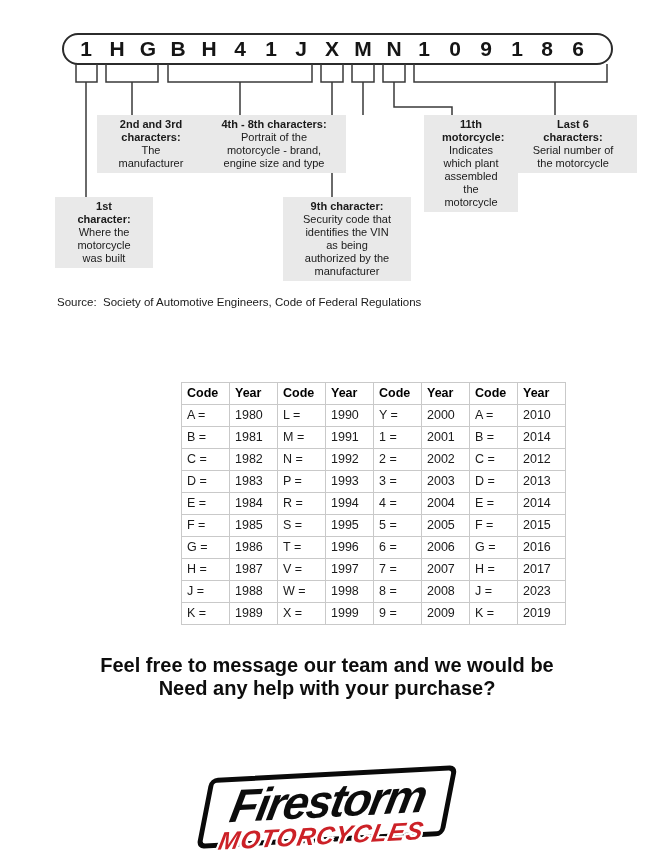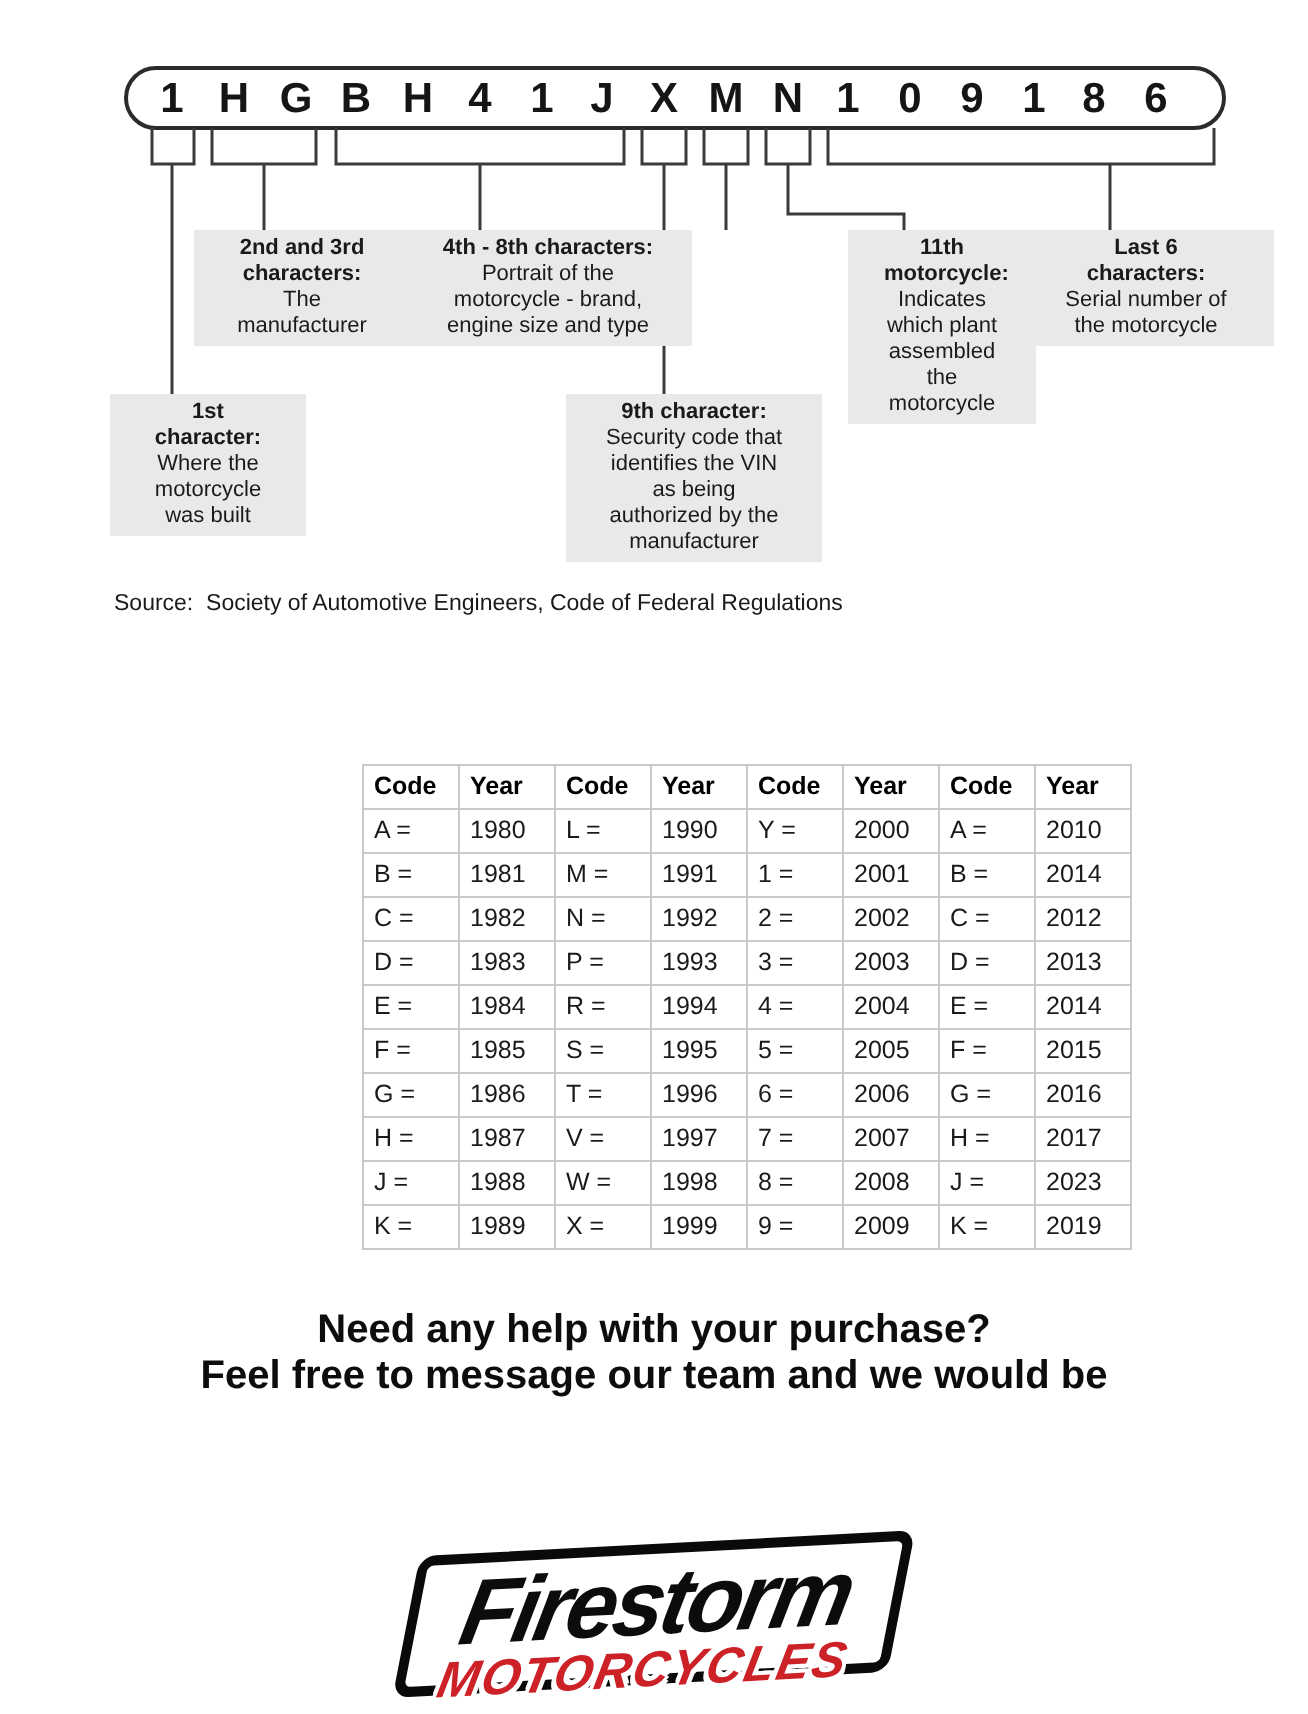--- a/index.html
+++ b/index.html
@@ -226,22 +226,22 @@
             <td>9 =</td>
             <td>2009</td>
             <td>K =</td>
             <td>2019</td>
           </tr>
         </tbody>
     </table>
   </div>
 
   <div class="help-block">
+    <div>Feel free to message our team and we would be</div>
     <div>Need any help with your purchase?</div>
-    <div>Feel free to message our team and we would be</div>
   </div>
 
   <div class="logo-wrap">
     <div class="logo-box">
       <span class="logo-brand">Firestorm</span>
       <span class="logo-sub">MOTORCYCLES</span>
     </div>
   </div>
 
 </div>

